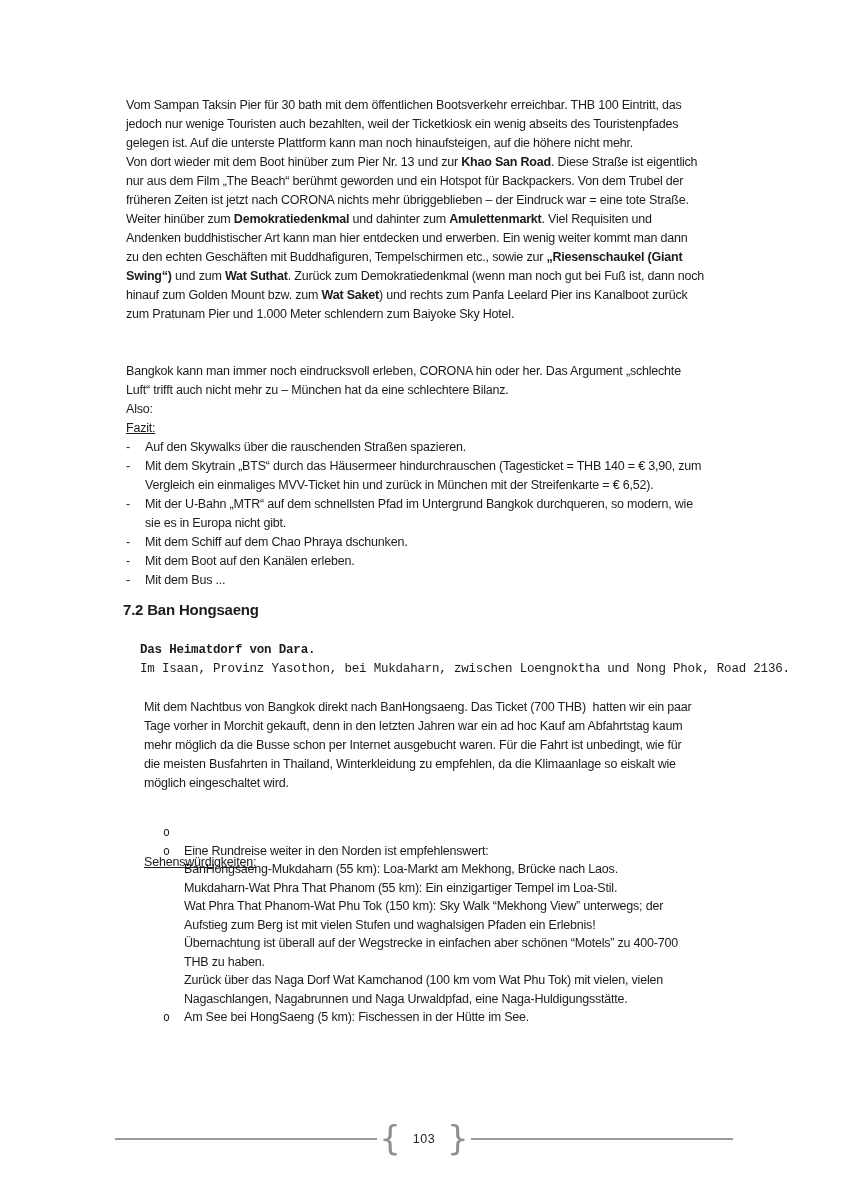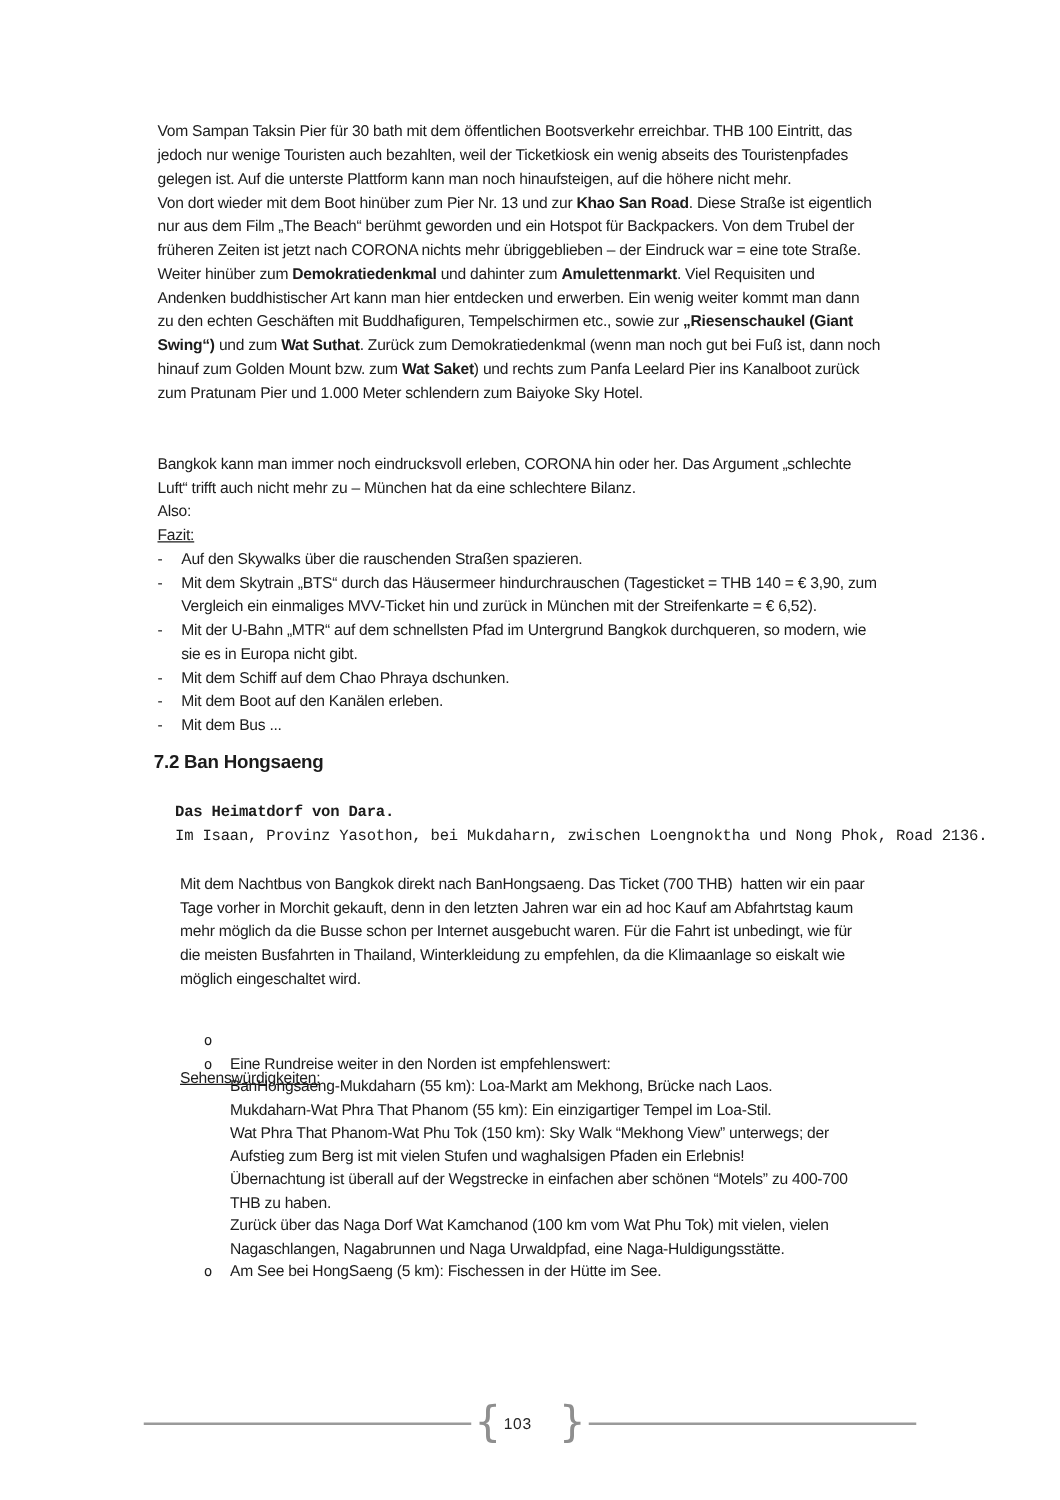--- a/index.html
+++ b/index.html
@@ -16,21 +16,21 @@
   .li{display:flex;align-items:flex-start;}
   .li .mk{flex:none;font-size:12.5px;line-height:19px;}
   .dash-list .mk{width:19px;}
   .o-list .txt{line-height:18.5px;}
   .o-list .mk{width:21px;font-size:11.5px;line-height:18.5px;font-family:"DejaVu Sans Mono",monospace;}
   .footer{position:absolute;left:115px;width:618px;top:1122px;height:34px;
           display:flex;align-items:center;}
   .fline{height:2px;flex:1;}
   .brace{flex:none;font-size:34px;font-family:"DejaVu Sans",sans-serif;
          line-height:34px;padding:0 2px;transform:translateY(-1px);}
-  .pagenum{flex:none;width:42px;font-size:12.5px;color:#262626;
+  .pagenum{flex:none;width:42px;text-align:center;font-size:12.5px;color:#262626;
            letter-spacing:0.5px;}
 </style>
 </head>
 <body style="color: rgb(28, 28, 28);">
 
 <div class="block" style="top:96px;left:126px;">
   <div class="txt"><span>Vom Sampan Taksin Pier für 30 bath mit dem öffentlichen Bootsverkehr erreichbar. THB 100 Eintritt, das
 jedoch nur wenige Touristen auch bezahlten, weil der Ticketkiosk ein wenig abseits des Touristenpfades
 gelegen ist. Auf die unterste Plattform kann man noch hinaufsteigen, auf die höhere nicht mehr.
 Von dort wieder mit dem Boot hinüber zum Pier Nr. 13 und zur </span><span class="b">Khao San Road</span><span>. Diese Straße ist eigentlich

